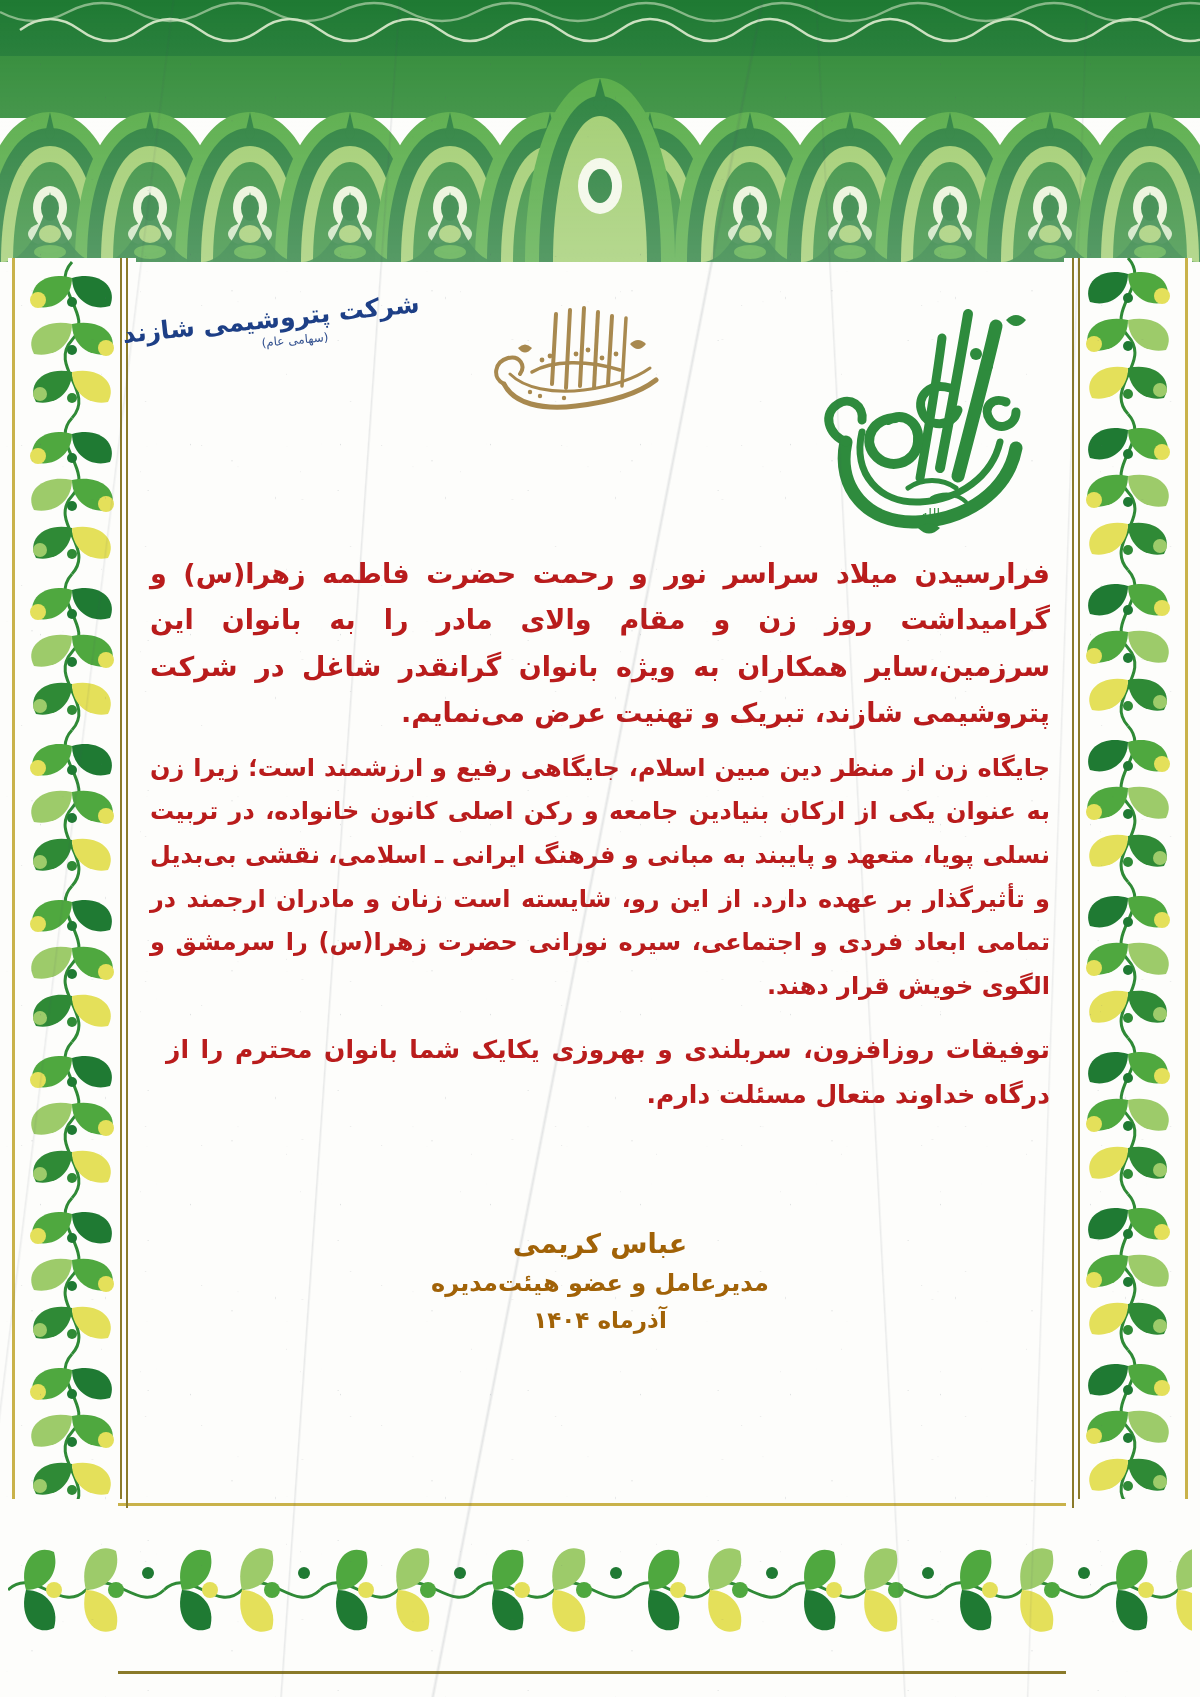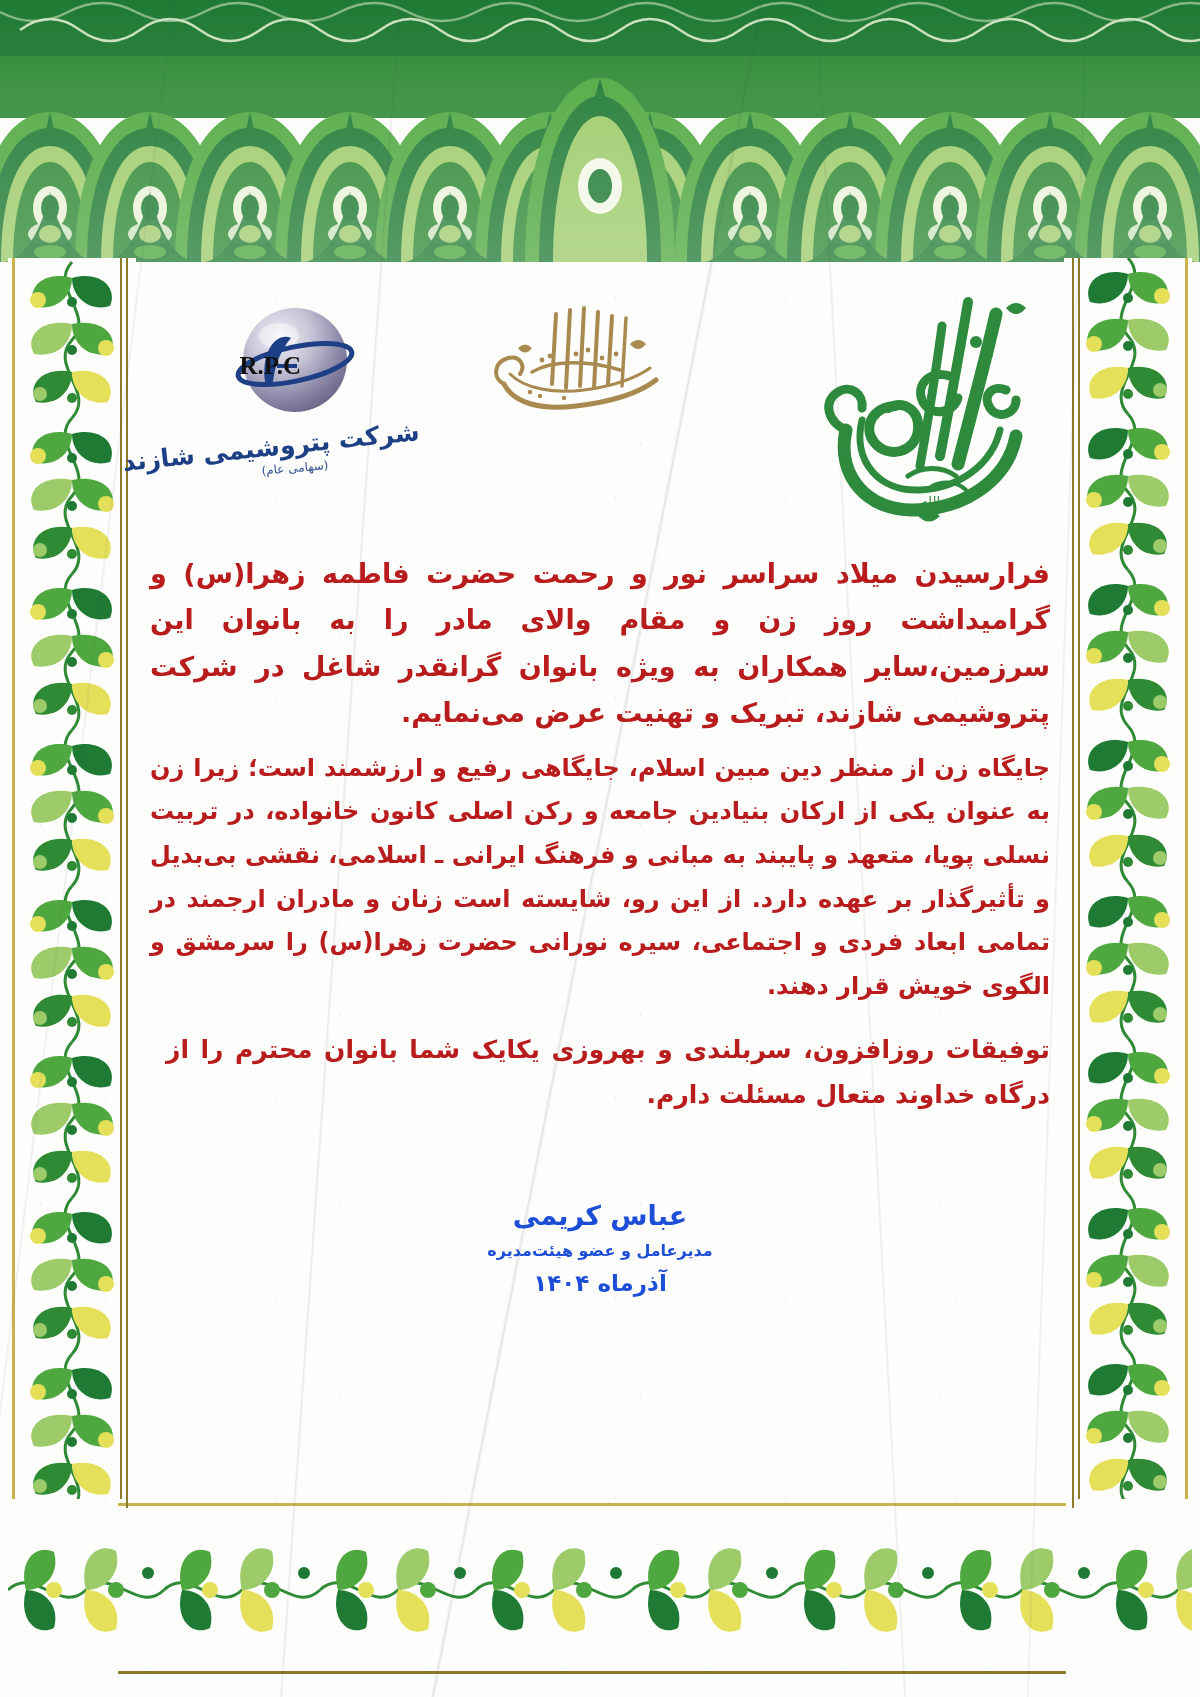--- a/index.html
+++ b/index.html
@@ -126,21 +126,21 @@
     left: 330px;
     top: 8px;
     width: 200px;
     height: 130px;
   }
 
   
   .calligraphy-green {
     position: absolute;
     right: 0;
-    top: 0;
+    top: 12px;
     width: 250px;
     height: 260px;
   }
 
   
   .body-text {
     direction: rtl;
     text-align: justify;
     color: #b91c1c;
     margin-top: 6px;
@@ -171,34 +171,34 @@
     letter-spacing: -.4px;
     text-align: justify;
     text-align-last: right;
     margin-top: 18px;
     margin-left: 16px;
   }
 
   
   .signature {
     position: absolute;
-    top: 920px;
+    top: 948px;
     left: 0;
     width: 900px;
     text-align: center;
     direction: rtl;
-    color: #1d4ed8;
+    color: #a16207;
   }
   .sig-name {
     font-size: 27px;
     font-weight: 700;
     letter-spacing: -.3px;
   }
   .sig-title {
-    font-size: 16px;
+    font-size: 24px;
     font-weight: 700;
     margin-top: 10px;
     letter-spacing: -.4px;
   }
   .sig-date {
     font-size: 23px;
     font-weight: 700;
     margin-top: 10px;
     letter-spacing: -.3px;
     text-align: center;
@@ -407,40 +407,20 @@
 
     <div class="rule rule-outer-l"></div>
     <div class="rule rule-outer-r"></div>
   </div>
 
   <div class="content">
 
     <div class="header-row">
 
       <div class="logo-block">
-        <div class="logo-sphere">
-          <svg width="128" height="128" viewBox="0 0 128 128" xmlns="http://www.w3.org/2000/svg">
-            <defs>
-              <radialGradient id="sph" cx="35%" cy="28%" r="75%">
-                <stop offset="0%" stop-color="#f2f1f7"></stop>
-                <stop offset="42%" stop-color="#c6c3d6"></stop>
-                <stop offset="78%" stop-color="#8c88a8"></stop>
-                <stop offset="100%" stop-color="#6e6a8c"></stop>
-              </radialGradient>
-            </defs>
-            <circle cx="64" cy="62" r="52" fill="url(#sph)"></circle>
-            <ellipse cx="48" cy="38" rx="20" ry="13" fill="#ffffff" opacity=".45"></ellipse>
-
-            <ellipse cx="64" cy="66" rx="58" ry="17" fill="none" stroke="#1d3f86" stroke-width="5" transform="rotate(-12 64 66)"></ellipse>
-
-            <path d="M34,84 C30,52 46,34 60,40 C50,52 44,66 42,84 Z" fill="#1d3f86"></path>
-            <path d="M46,68 L66,68" stroke="#1d3f86" stroke-width="4"></path>
-            <text x="70" y="76" font-family="'Liberation Serif', serif" font-size="25" font-weight="700" fill="#111111">R.P.C</text>
-          </svg>
-        </div>
         <div class="company-name-fa">شرکت پتروشیمی شازند</div>
         <div class="company-type-fa">(سهامی عام)</div>
       </div>
 
       <div class="bismillah" title="بسم الله الرحمن الرحیم">
         <svg width="200" height="130" viewBox="0 0 200 130" xmlns="http://www.w3.org/2000/svg">
           <g stroke="#a8894f" fill="none" stroke-linecap="round">
 
             <path d="M72,96 L76,26" stroke-width="4"></path>
             <path d="M86,100 L90,22" stroke-width="4"></path>

